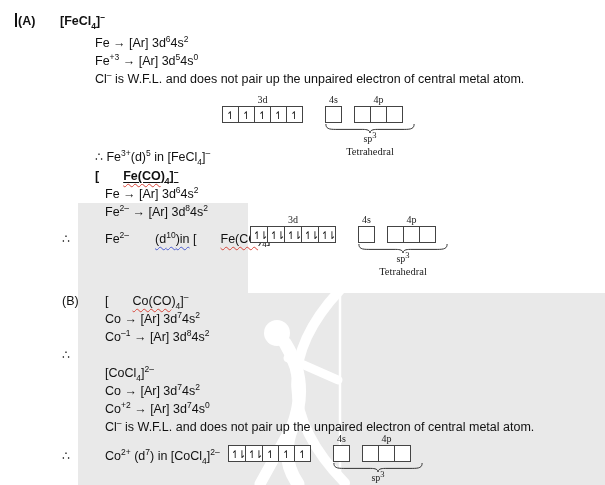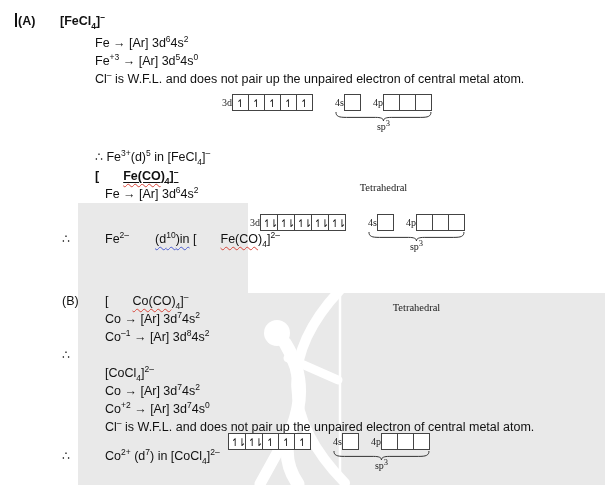--- a/index.html
+++ b/index.html
@@ -13,35 +13,35 @@
   .bold{font-weight:bold;}
   .ul{text-decoration:underline;text-underline-offset:2px;}
   sup{font-size:8.5px;vertical-align:super;line-height:0;}
   sub{font-size:8.5px;vertical-align:sub;line-height:0;}
   .wavy{text-decoration-line:underline;text-decoration-style:wavy;text-decoration-color:#d8453a;
         text-decoration-thickness:1px;text-underline-offset:2.5px;padding-left:24px;}
   .wavy2{text-decoration-line:underline;text-decoration-style:wavy;text-decoration-color:#4a5bd0;
         text-decoration-thickness:1px;text-underline-offset:2.5px;margin-left:26px;}
   
   .od{position:absolute;display:flex;align-items:flex-start;z-index:3;font-family:"Liberation Serif",serif;}
-  .od-group{display:flex;flex-direction:row;align-items:center;}
+  .od-group{display:flex;flex-direction:column;align-items:center;}
   .od-label{font-size:10px;height:12px;line-height:12px;color:#222;}
   .od-boxes{display:flex;}
   .od-cell{width:15px;height:15px;border:1px solid #444;margin-left:-1px;background:#fff;
            display:flex;align-items:center;justify-content:center;
            font-size:10.5px;font-family:"DejaVu Sans",sans-serif;color:#111;}
   .od-cell:first-child{margin-left:0;}
   .pair{letter-spacing:-2px;padding-left:1px;}
   .od-gap1{width:22px;}
   .od-gap2{width:12px;}
   .od-hyb{display:flex;flex-direction:column;}
   .od-row2{display:flex;}
   .od-brace{width:100%;height:9px;margin-top:1px;display:block;}
   .od-sp{text-align:center;font-size:10px;line-height:12px;color:#222;}
-  .od-geo{text-align:center;font-size:10.5px;line-height:13px;color:#222;margin-top:48px;}
+  .od-geo{text-align:center;font-size:10.5px;line-height:13px;color:#222;}
 </style>
 </head>
 <body>
 
 <div class="page">
 
   <div class="gray-panel"></div>
   <div class="white-patch"></div>
 
   <svg class="watermark" width="250" height="197" viewBox="0 0 250 197">
@@ -97,20 +97,21 @@
           <path d="M1 0 C1 5 4 6 12 6 L42 6 C47 6 50 7 50 10 C50 7 53 6 58 6 L88 6 C96 6 99 5 99 0" fill="none" stroke="#333" stroke-width="1" vector-effect="non-scaling-stroke"></path>
         </svg>
         <div class="od-sp">sp<sup>3</sup></div>
         <div class="od-geo">Tetrahedral</div>
       </div>
     </div>
 
   <div class="tl" style="left:95px;top:150px">∴  Fe<sup>3+</sup>(d)<sup>5</sup> in [FeCl<sub>4</sub>]<sup>–</sup></div>
   <div class="tl bold ul" style="left:95px;top:169px">[<span class="wavy">Fe(CO</span>)<sub>4</sub>]<sup>–</sup></div>
   <div class="tl" style="left:105px;top:187px">Fe → [Ar] 3d<sup>6</sup>4s<sup>2</sup></div>
+  <div class="tl" style="left:105px;top:205px">Fe<sup>2–</sup> → [Ar] 3d<sup>8</sup>4s<sup>2</sup></div>
   <div class="tl" style="left:62px;top:232px">∴</div>
   <div class="tl" style="left:105px;top:232px">Fe<sup>2–</sup><span class="wavy2">(d<sup>10</sup>)in</span> [<span class="wavy">Fe(CO</span>)<sub>4</sub>]<sup>2–</sup></div>
 
   <div class="od" style="left:250px;top:214px">
       <div class="od-group">
         <div class="od-label">3d</div>
         <div class="od-boxes">
           <div class="od-cell pair">↿⇂</div>
           <div class="od-cell pair">↿⇂</div>
           <div class="od-cell pair">↿⇂</div>

